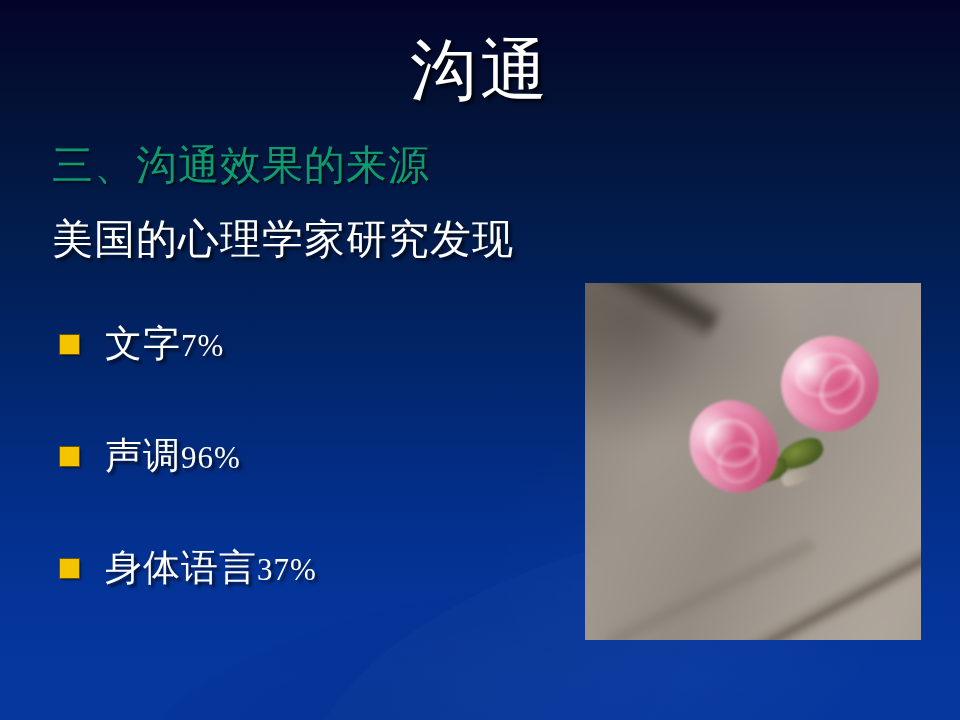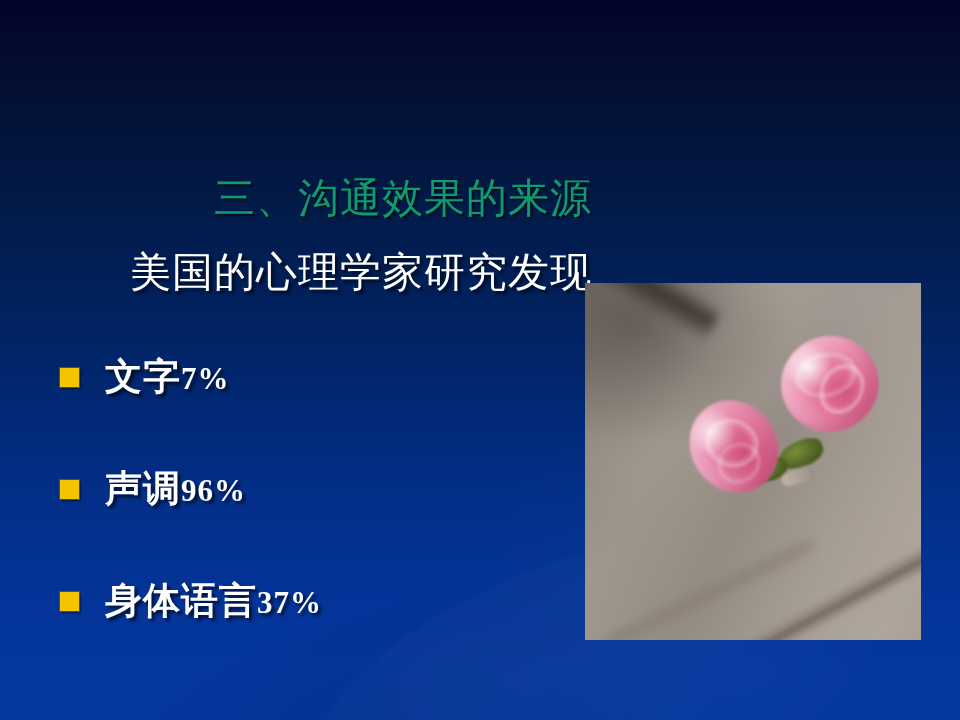--- a/index.html
+++ b/index.html
@@ -72,23 +72,22 @@
     line-height: 1.08;
     letter-spacing: 3px;
     text-shadow: 3px 3px 3px rgba(0,0,0,0.70);
     white-space: nowrap;
   }
 
   
   #body-col {
     position: absolute;
     left: 52px;
-    top: 176px;
+    top: 143px;
     width: 540px;
-    text-align: right;
   }
 
   .subhead {
     color: #0e9b6e;
     font-size: 41px;
     line-height: 1.12;
     letter-spacing: 1px;
     text-shadow: 2px 2px 2px rgba(0,0,0,0.55);
     white-space: nowrap;
   }
@@ -98,21 +97,20 @@
     color: #ffffff;
     font-size: 41px;
     line-height: 1.12;
     letter-spacing: 1px;
     text-shadow: 3px 3px 3px rgba(0,0,0,0.62);
     white-space: nowrap;
   }
 
   #bullets {
     margin-top: 46px;
-    font-weight: bold;
   }
 
   .bullet-row {
     display: flex;
     align-items: center;
     height: 72px;
     margin-bottom: 40px;
   }
 
   .bullet-marker {
@@ -276,20 +274,21 @@
 </style>
 </head>
 <body>
 
 <div id="slide">
 
   <div class="swoosh swoosh-a"></div>
   <div class="swoosh swoosh-b"></div>
   <div class="swoosh swoosh-c"></div>
 
+  <div id="title">沟通</div>
 
   <div id="body-col">
 
     <div class="subhead">三、沟通效果的来源</div>
 
     <div class="lead">美国的心理学家研究发现</div>
 
     <div id="bullets">
 
       <div class="bullet-row">

